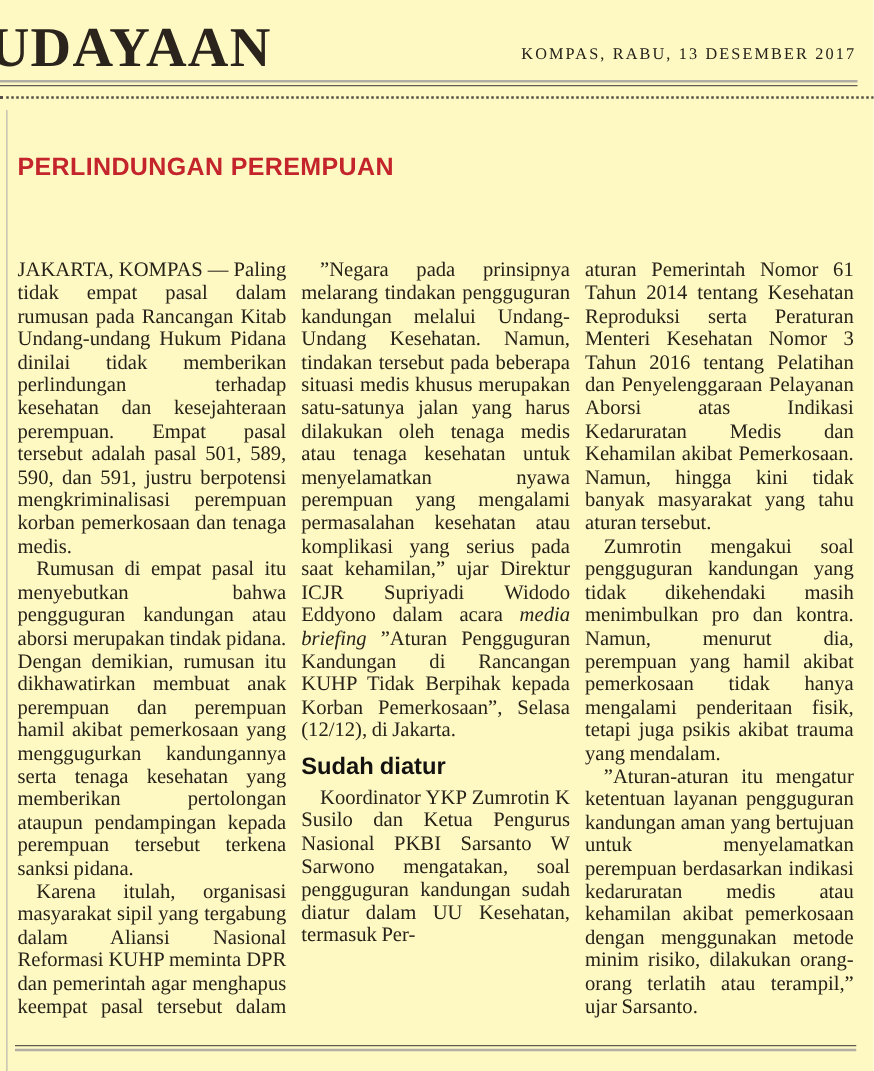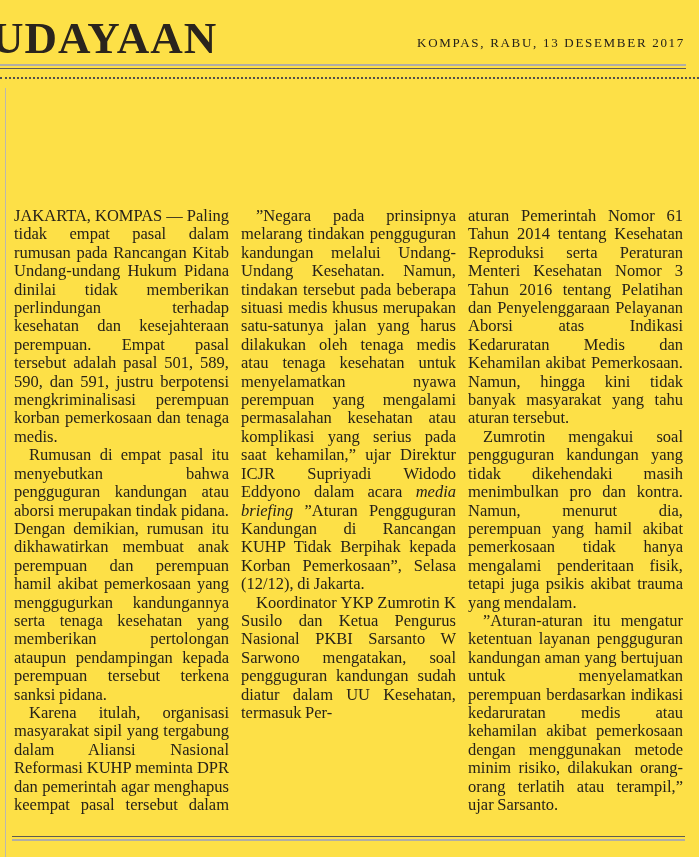--- a/index.html
+++ b/index.html
@@ -6,21 +6,21 @@
     margin: 0; padding: 0;
     width: 699px; height: 857px;
     overflow: hidden;
     background: #fbfaf7;
   }
   .page {
     position: relative;
     width: 699px; height: 857px;
     font-family: "Liberation Serif", serif;
     color: #272219;
-    background: #fde047;
+    background: #fef9c3;
   }
   
   .masthead {
     position: absolute; top: 12px; left: -9px;
     margin: 0;
     font-size: 45px; font-weight: 700;
     letter-spacing: 1px;
     color: #2a241d;
     white-space: nowrap;
   }
@@ -105,29 +105,31 @@
 
 <div class="page">
 
   <h1 class="masthead">UDAYAAN</h1>
   <div class="dateline">KOMPAS, RABU, 13 DESEMBER 2017</div>
 
   <div class="rule-double-top"></div>
   <div class="rule-dotted"></div>
   <div class="left-rule"></div>
 
+  <div class="kicker" style="color: rgb(196, 36, 43);">PERLINDUNGAN PEREMPUAN</div>
 
   <div class="columns" id="columns">
       <div class="column">
         <p class="para"><span>JAKARTA, KOMPAS — Paling tidak empat pasal dalam rumusan pada Rancangan Kitab Undang-undang Hukum Pidana dinilai tidak memberikan perlindungan terhadap kesehatan dan kesejahteraan perempuan. Empat pasal tersebut adalah pasal 501, 589, 590, dan 591, justru berpotensi mengkriminalisasi perempuan korban pemerkosaan dan tenaga medis.</span></p>
         <p class="para indent"><span>Rumusan di empat pasal itu menyebutkan bahwa pengguguran kandungan atau aborsi merupakan tindak pidana. Dengan demikian, rumusan itu dikhawatirkan membuat anak perempuan dan perempuan hamil akibat pemerkosaan yang menggugurkan kandungannya serta tenaga kesehatan yang memberikan pertolongan ataupun pendampingan kepada perempuan tersebut terkena sanksi pidana.</span></p>
         <p class="para indent"><span>Karena itulah, organisasi masyarakat sipil yang tergabung dalam Aliansi Nasional Reformasi KUHP meminta DPR dan pemerintah agar menghapus keempat pasal tersebut dalam RKUHP atau rumusannya disesuaikan dengan UU Nomor 36 Tahun 2009 tentang Kesehatan. Organisasi masyarakat sipil ter-</span></p>
       </div>
       <div class="column">
         <p class="para indent"><span>”Negara pada prinsipnya melarang tindakan pengguguran kandungan melalui Undang-Undang Kesehatan. Namun, tindakan tersebut pada beberapa situasi medis khusus merupakan satu-satunya jalan yang harus dilakukan oleh tenaga medis atau tenaga kesehatan untuk menyelamatkan nyawa perempuan yang mengalami permasalahan kesehatan atau komplikasi yang serius pada saat kehamilan,” ujar Direktur ICJR Supriyadi Widodo Eddyono dalam acara </span><span class="it">media briefing</span><span> ”Aturan Pengguguran Kandungan di Rancangan KUHP Tidak Berpihak kepada Korban Pemerkosaan”, Selasa (12/12), di Jakarta.</span></p>
+        <div class="subhead">Sudah diatur</div>
         <p class="para indent"><span>Koordinator YKP Zumrotin K Susilo dan Ketua Pengurus Nasional PKBI Sarsanto W Sarwono mengatakan, soal pengguguran kandungan sudah diatur dalam UU Kesehatan, termasuk Per-</span></p>
       </div>
       <div class="column">
         <p class="para"><span>aturan Pemerintah Nomor 61 Tahun 2014 tentang Kesehatan Reproduksi serta Peraturan Menteri Kesehatan Nomor 3 Tahun 2016 tentang Pelatihan dan Penyelenggaraan Pelayanan Aborsi atas Indikasi Kedaruratan Medis dan Kehamilan akibat Pemerkosaan. Namun, hingga kini tidak banyak masyarakat yang tahu aturan tersebut.</span></p>
         <p class="para indent"><span>Zumrotin mengakui soal pengguguran kandungan yang tidak dikehendaki masih menimbulkan pro dan kontra. Namun, menurut dia, perempuan yang hamil akibat pemerkosaan tidak hanya mengalami penderitaan fisik, tetapi juga psikis akibat trauma yang mendalam.</span></p>
         <p class="para indent"><span>”Aturan-aturan itu mengatur ketentuan layanan pengguguran kandungan aman yang bertujuan untuk menyelamatkan perempuan berdasarkan indikasi kedaruratan medis atau kehamilan akibat pemerkosaan dengan menggunakan metode minim risiko, dilakukan orang-orang terlatih atau terampil,” ujar Sarsanto.</span></p>
         <p class="para indent"><span>”Karena itulah perlu pendampingan dan konseling ketika korban melapor kasusnya kepada kepolisian, pendampingan sudah harus dilakukan,” katanya. (SON)</span></p>
       </div>
     </div>
 

